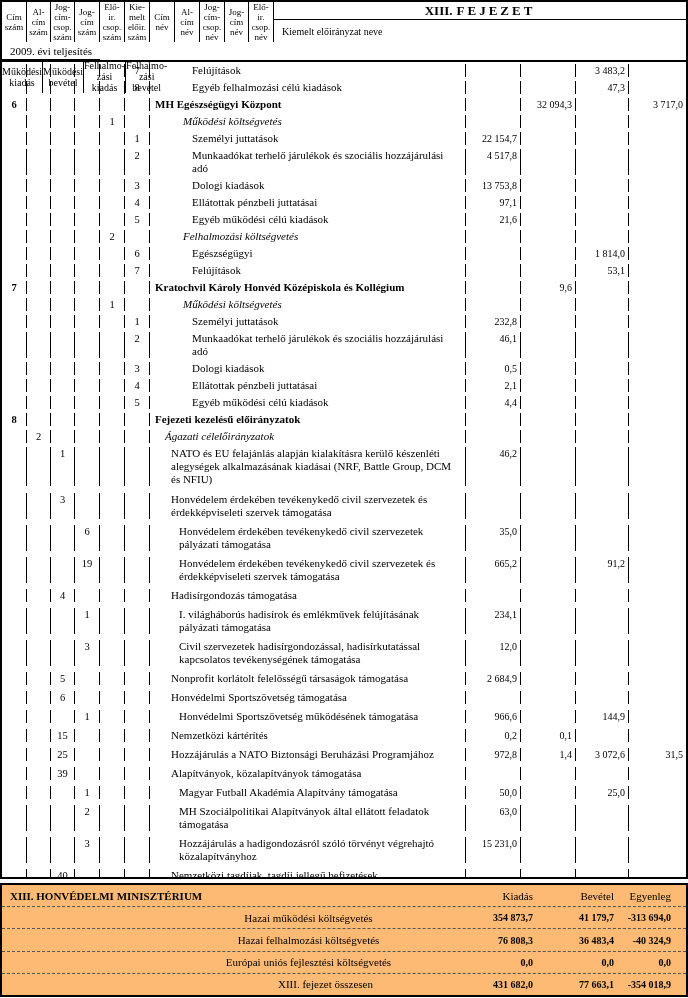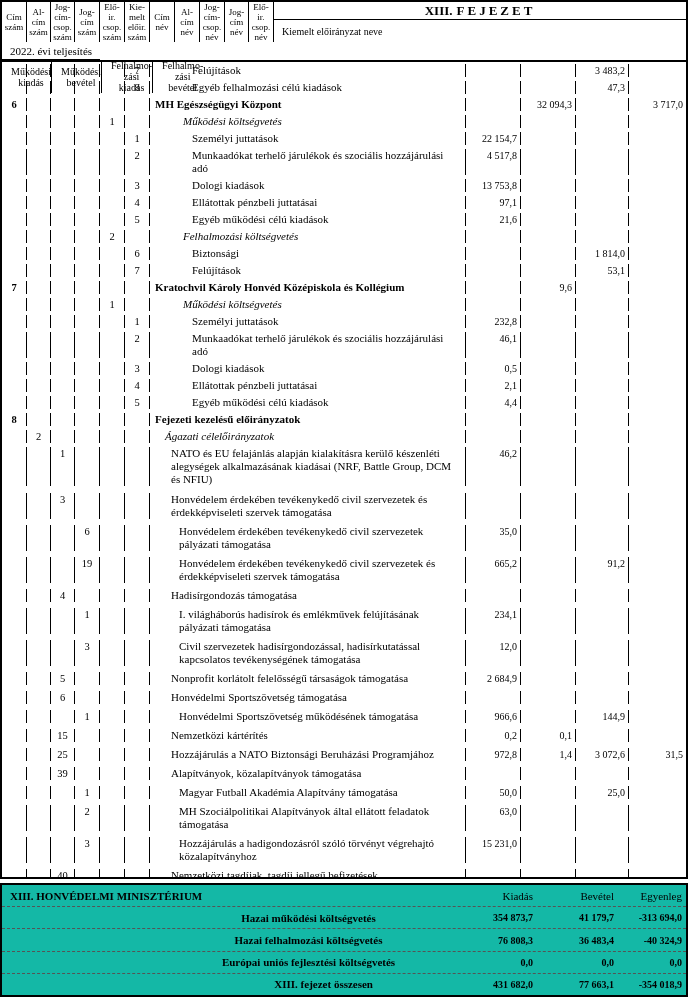--- a/index.html
+++ b/index.html
@@ -13,21 +13,21 @@
        height:58px;border-bottom:2px solid #000;}
   .hcell{border-right:1px solid #000;font-size:9px;line-height:10px;text-align:center;
          display:flex;align-items:center;justify-content:center;white-space:pre-line;box-sizing:border-box;}
   .hright{display:flex;flex-direction:column;box-sizing:border-box;}
   .hright .top{height:18px;border-bottom:1px solid #000;display:flex;align-items:center;justify-content:center;box-sizing:border-box;}
   .hright .bot{flex:1;display:flex;align-items:center;box-sizing:border-box;}
   .chapter{font-weight:bold;font-size:13px;}
   .chapter .sp{letter-spacing:3px;margin-left:4px;}
   .kiemhdr{font-size:10px;padding-left:8px;}
   .yearhdr{font-size:11px;}
-  .vhead{font-size:10px;line-height:11px;justify-content:center;text-align:center;padding-left:9px;}
+  .vhead{font-size:10px;line-height:11px;justify-content:center;text-align:center;}
   .noright{border-right:none !important;}
 
   
   .tbody{width:100%;}
   .brow{display:grid;grid-template-columns:25px 24px 24px 25px 25px 25px 1fr 55px 55px 53px 57px;
         padding:2px 0;}
   .brow.gap{margin:4px 0;padding:1px 0;}
   .cell{border-right:1px solid #000;box-sizing:border-box;}
   .cell:last-child{border-right:none;}
   .code{font-size:10.5px;line-height:13px;text-align:center;}
@@ -37,31 +37,31 @@
   .italic{font-style:italic;}
   .ind-cim{padding-left:5px;}
   .ind-alcim{padding-left:15px;font-style:italic;}
   .ind-jcsop{padding-left:21px;}
   .ind-jcim{padding-left:29px;}
   .ind-ecsop{padding-left:33px;}
   .ind-kiem{padding-left:42px;}
 
   
   .summary{position:absolute;top:883px;left:0;width:688px;height:114px;
-           border:2px solid #000;box-sizing:border-box;background:#14b8a6;
+           border:2px solid #000;box-sizing:border-box;background:#fdba74;
            display:flex;flex-direction:column;}
   .srow{display:flex;align-items:center;flex:1;border-bottom:1px dashed #555;box-sizing:border-box;}
   .srow:last-child{border-bottom:none;}
   .slabelarea{flex:1;box-sizing:border-box;}
   .stitle{font-weight:bold;font-size:11px;padding-left:8px;text-align:left;}
-  .slabel{font-weight:bold;font-size:11px;text-align:center;padding-left:170px;}
+  .slabel{font-weight:normal;font-size:11px;text-align:center;padding-left:170px;}
   .slabel.total{text-align:right;padding-left:8px;padding-right:72px;}
   .scol-k{width:90px;text-align:right;padding-right:2px;box-sizing:border-box;}
   .scol-b{width:81px;text-align:right;padding-right:2px;box-sizing:border-box;}
-  .scol-e{width:70px;text-align:right;padding-right:4px;box-sizing:border-box;}
+  .scol-e{width:70px;text-align:right;padding-right:15px;box-sizing:border-box;}
   .shead{font-size:11px;font-weight:normal;}
   .sval{font-size:10px;font-weight:bold;}
 </style>
 </head>
 <body>
 
 <div class="page">
 
   <div class="maintable">
     <div class="hdr" id="hdr">
@@ -103,21 +103,21 @@
 csop.
 név</div>
         <div class="hright noright" style="grid-column: span 5; border-right:1px solid #000;">
         <div class="top chapter">
           <span>XIII.</span>
             <span class="sp">FEJEZET</span>
         </div>
         <div class="bot kiemhdr">Kiemelt előirányzat neve</div>
       </div>
       <div class="hright noright" style="grid-column: span 4;">
-        <div class="top yearhdr">2022. évi teljesítés</div>
+        <div class="top yearhdr">2009. évi teljesítés</div>
         <div class="bot" id="vheads" style="display:flex;">
             <div class="hcell vhead" style="width: 55px; height: 100%;">Működési
 kiadás</div>
             <div class="hcell vhead" style="width: 55px; height: 100%;">Működési
 bevétel</div>
             <div class="hcell vhead" style="width: 53px; height: 100%;">Felhalmo-
 zási kiadás</div>
             <div class="hcell vhead noright" style="width: 57px; height: 100%;">Felhalmo-
 zási bevétel</div>
           </div>
@@ -254,21 +254,21 @@
           <div class="cell num"></div>
           <div class="cell num"></div>
         </div>
         <div class="brow">
           <div class="cell code"></div>
           <div class="cell code"></div>
           <div class="cell code"></div>
           <div class="cell code"></div>
           <div class="cell code"></div>
           <div class="cell code">6</div>
-          <div class="cell name ind-kiem">Biztonsági</div>
+          <div class="cell name ind-kiem">Egészségügyi</div>
           <div class="cell num"></div>
           <div class="cell num"></div>
           <div class="cell num">1&nbsp;814,0</div>
           <div class="cell num"></div>
         </div>
         <div class="brow">
           <div class="cell code"></div>
           <div class="cell code"></div>
           <div class="cell code"></div>
           <div class="cell code"></div>

